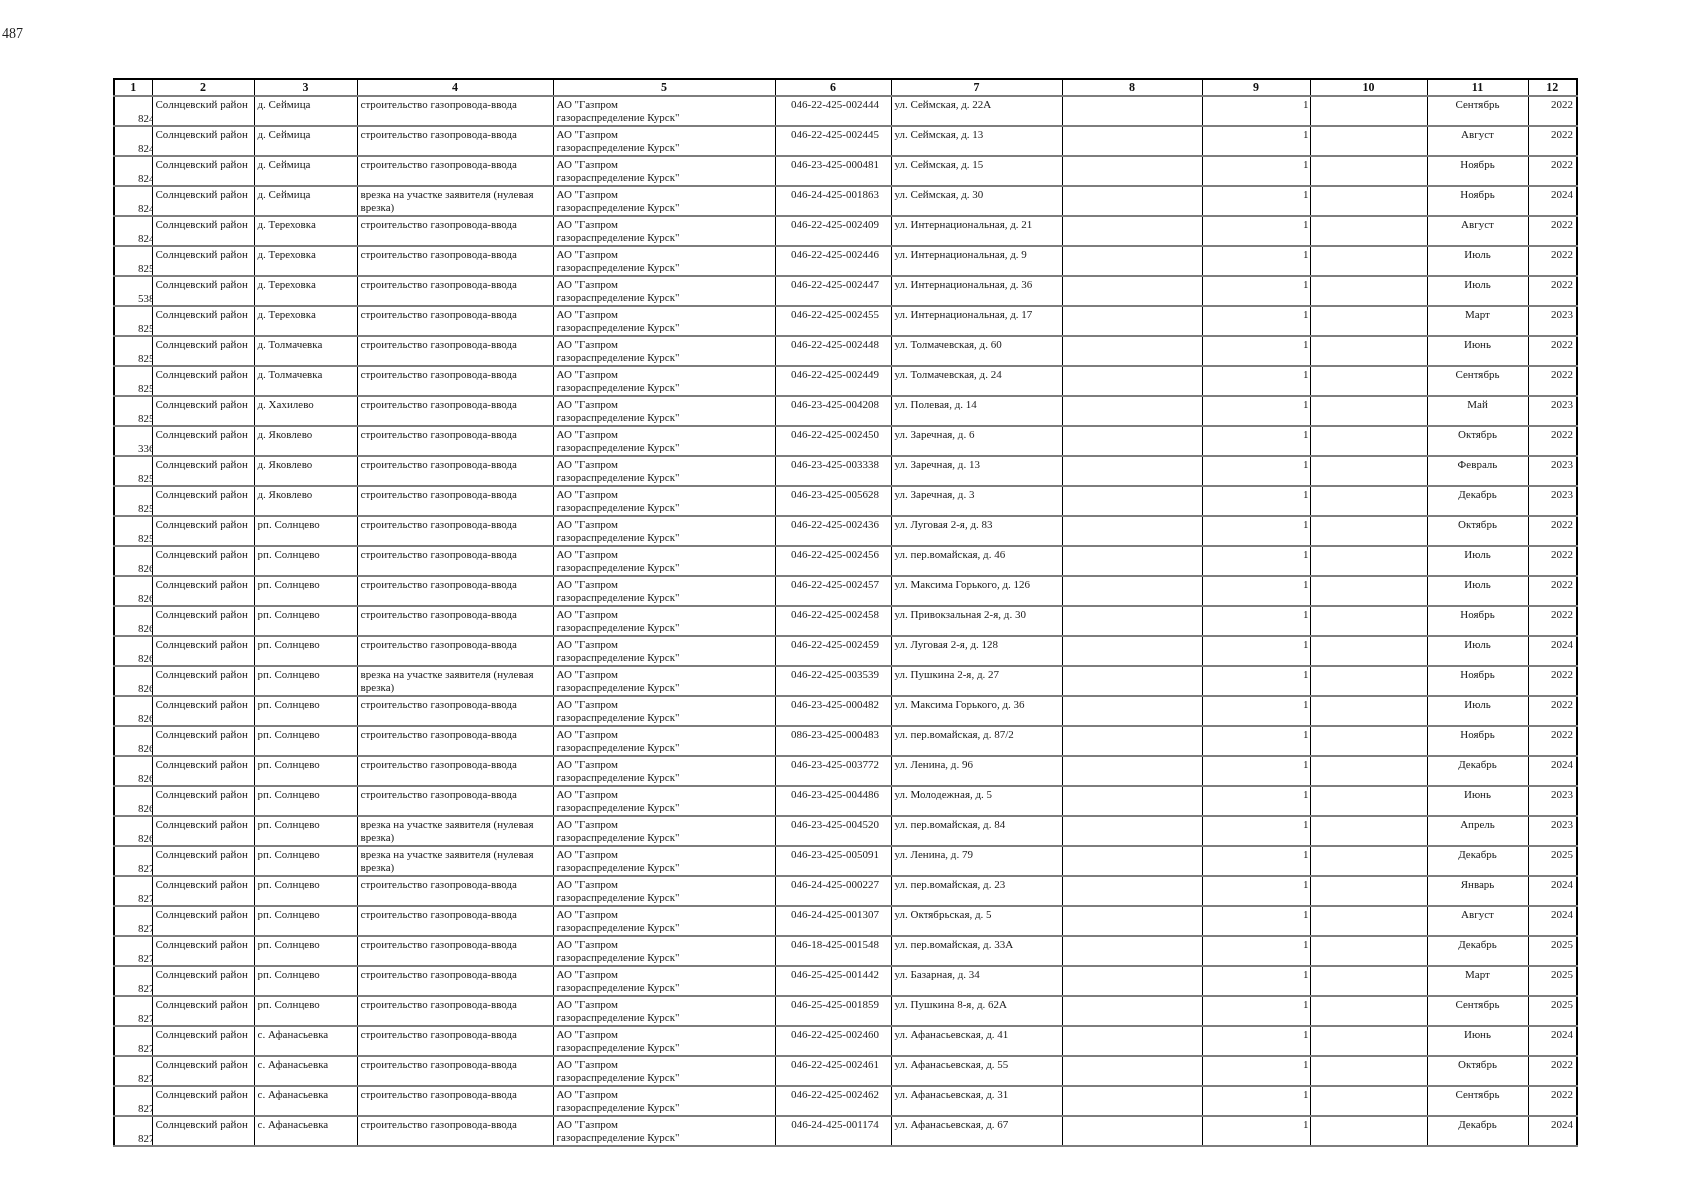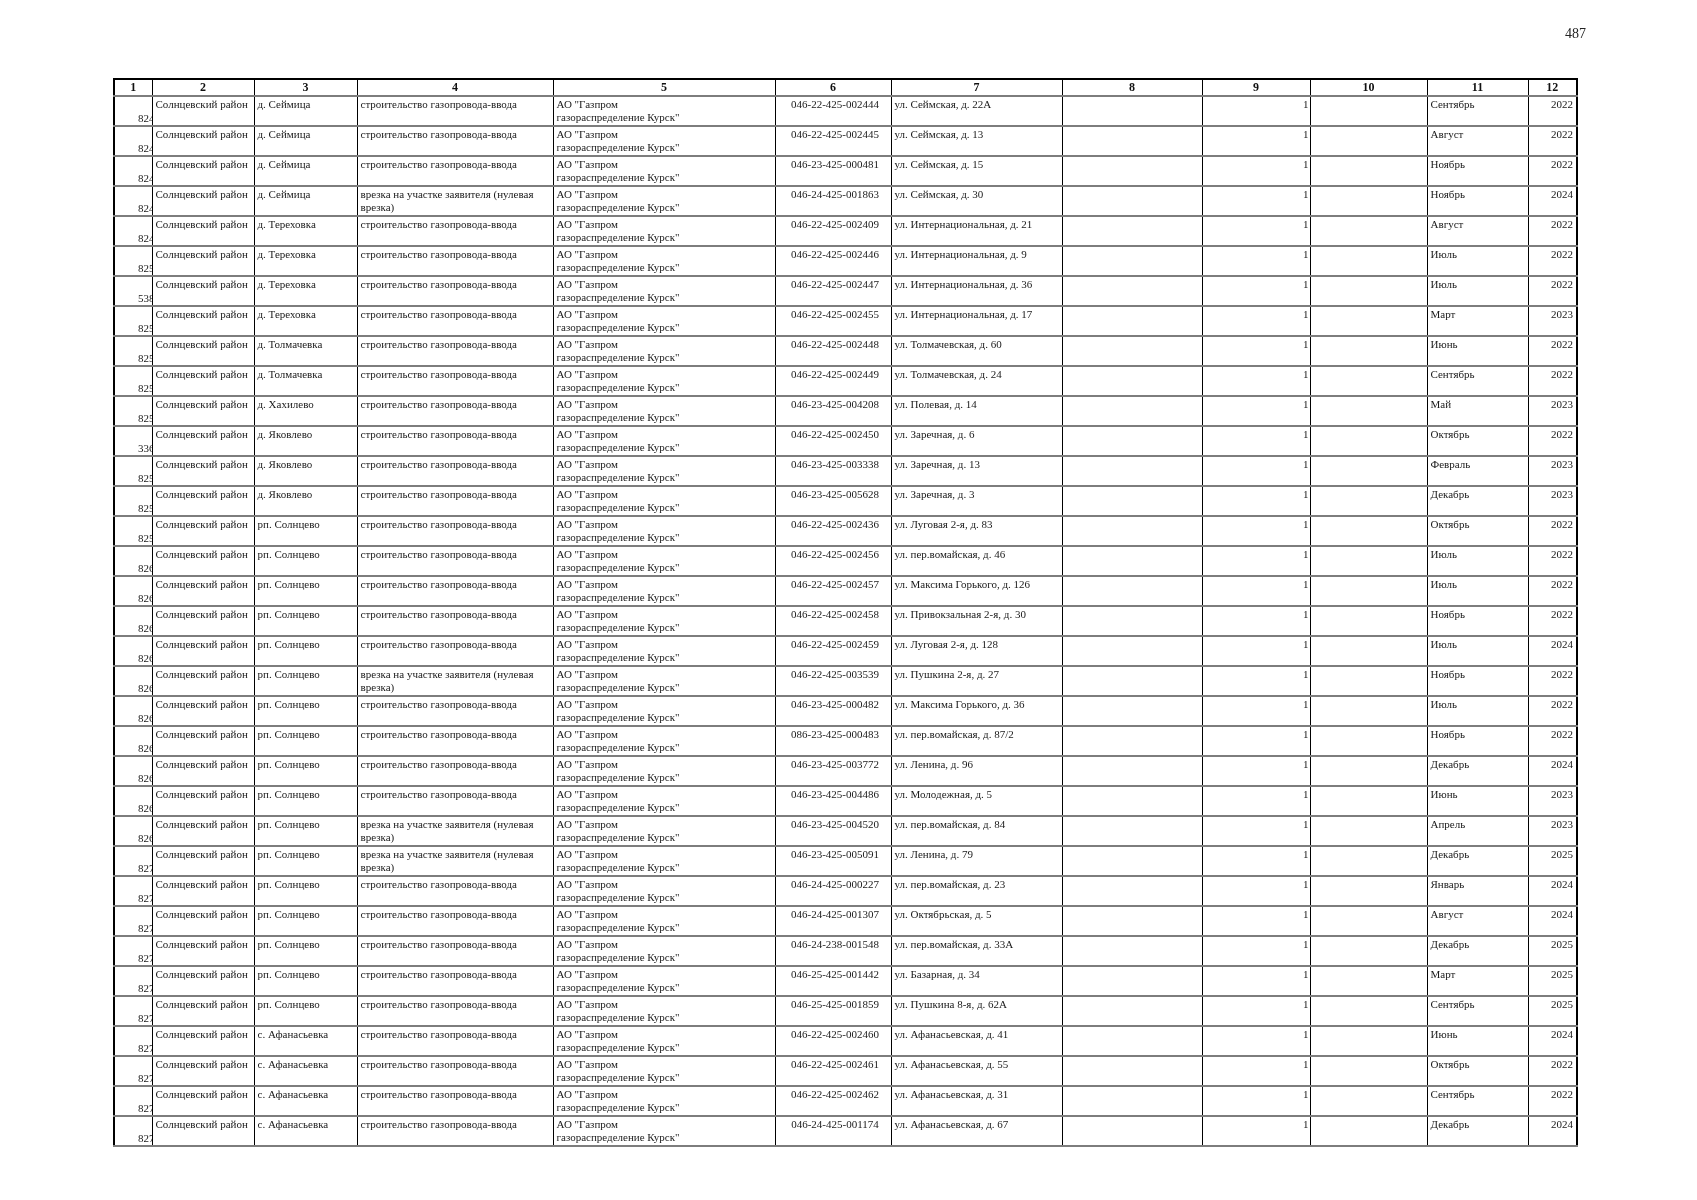--- a/index.html
+++ b/index.html
@@ -1,21 +1,21 @@
 <!DOCTYPE html>
 <html><head>
 <meta charset="utf-8">
 <style>
   html,body{margin:0;padding:0;background:#ffffff;}
   body{
     width:1697px;height:1200px;position:relative;overflow:hidden;
     font-family:"Liberation Serif","DejaVu Serif",serif;color:#1a1a1a;
   }
   .page-number{
-    position:absolute;top:26px;left:16px;width:1570px;text-align:right;
+    position:absolute;top:26px;left:2px;width:1570px;text-align:left;
     font-size:14px;color:#222;
   }
   table.registry{
     position:absolute;left:113px;top:78px;width:1463px;
     border-collapse:collapse;table-layout:fixed;
     border:2px solid #000;
   }
   col.c1{width:38px}col.c2{width:102px}col.c3{width:103px}col.c4{width:196px}
   col.c5{width:222px}col.c6{width:116px}col.c7{width:171px}col.c8{width:140px}
   col.c9{width:108px}col.c10{width:117px}col.c11{width:101px}col.c12{width:49px}
@@ -29,21 +29,21 @@
     padding:0;line-height:15px;color:#111;
   }
   tbody td{
     height:26px;vertical-align:top;font-size:11px;line-height:12.5px;
     padding:1px 3px;border-top:2px solid #7d7d7d;border-bottom:2px solid #7d7d7d;
     color:#1a1a1a;
   }
   td.cell-id{vertical-align:bottom;text-align:center;padding-bottom:1px;padding-left:23px;}
   td.cell-code{text-align:center;white-space:nowrap;padding-left:7px;}
   td.cell-count{text-align:right;padding-right:1px;}
-  td.cell-month{}
+  td.cell-month{text-align:center;}
   td.cell-year{text-align:right;}
   td.cell-supplier .wrap{display:block;width:142px;}
   td.cell-work,td.cell-address,td.cell-district,td.cell-settlement{text-align:left;}
 </style>
 </head>
 <body>
 
 <div class="page-number">487</div>
 
 <table class="registry">
@@ -527,21 +527,21 @@
         <td class="cell-year">2024</td>
       </tr>
       <tr>
         <td class="cell-id">8273</td>
         <td class="cell-district">Солнцевский район</td>
         <td class="cell-settlement">рп. Солнцево</td>
         <td class="cell-work">строительство газопровода-ввода</td>
         <td class="cell-supplier">
           <span class="wrap">АО "Газпром газораспределение Курск"</span>
         </td>
-        <td class="cell-code">046-24-238-001548</td>
+        <td class="cell-code">046-18-425-001548</td>
         <td class="cell-address">ул. пер.вомайская, д. 33А</td>
         <td class="cell-8"></td>
         <td class="cell-count">1</td>
         <td class="cell-10"></td>
         <td class="cell-month">Декабрь</td>
         <td class="cell-year">2025</td>
       </tr>
       <tr>
         <td class="cell-id">8274</td>
         <td class="cell-district">Солнцевский район</td>

